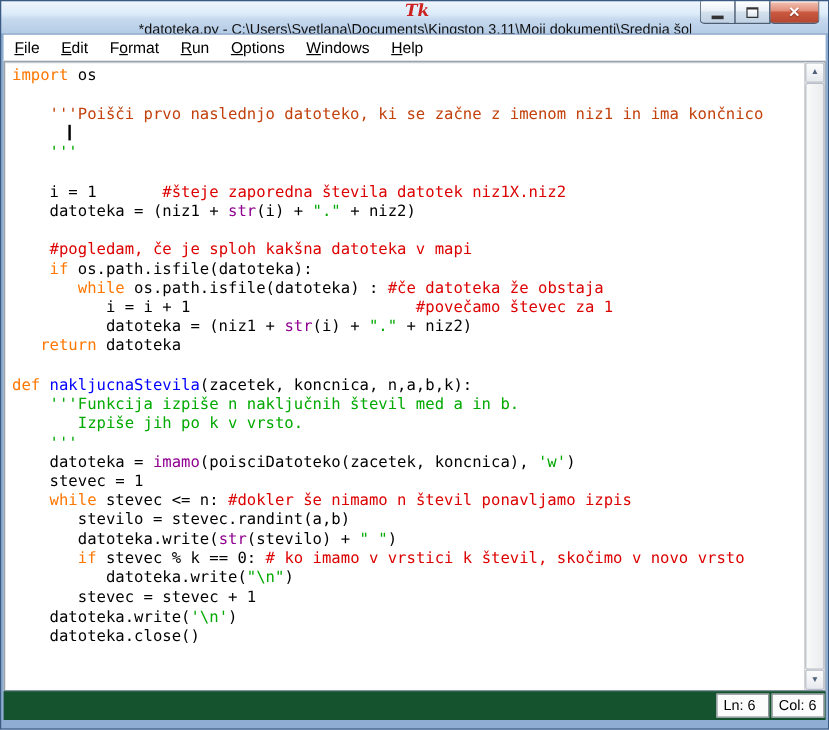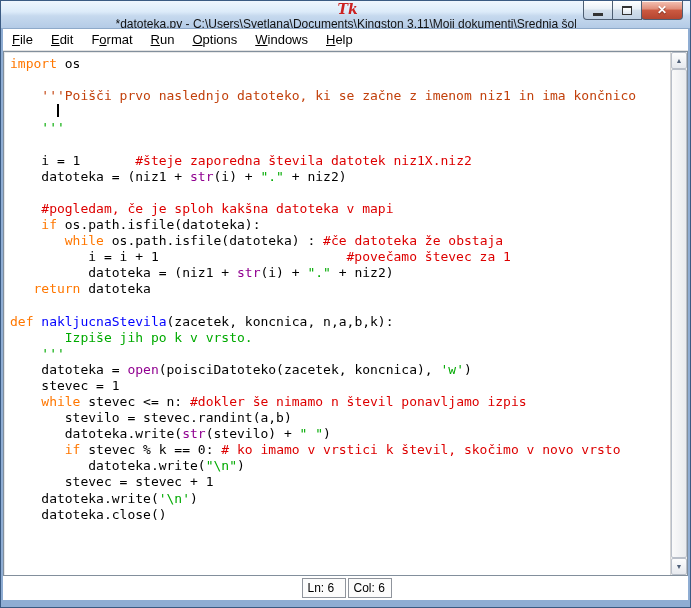--- a/index.html
+++ b/index.html
@@ -43,22 +43,22 @@
   .caret { display:inline-block; width:2px; height:13px; background:#000; margin-right:-2px; vertical-align:text-top; }
 
   
   .scrollbar { width:17px; background:#f0f0f0; border-left:1px solid #d5d5d5; display:flex; flex-direction:column; }
   .sb-arrow { height:17px; display:flex; align-items:center; justify-content:center;
     background:linear-gradient(#fdfdfd,#e6e9ee); border:1px solid #b9bfc9; border-radius:2px;
     font-size:7px; color:#4f6078; }
   .sb-thumb { flex:1; background:linear-gradient(90deg,#fafafa,#e9ebee); border:1px solid #b9bfc9; border-radius:2px; margin:0; }
 
   
-  .statusbar { position:absolute; left:3px; right:3px; bottom:8px; height:24px; background:#ffffff;
-    display:flex; justify-content:center; align-items:center; padding:2px 1px; }
+  .statusbar { position:absolute; left:3px; right:3px; bottom:8px; height:24px; background:#14532d;
+    display:flex; justify-content:flex-end; align-items:center; padding:2px 1px; }
   .status-cell { border:1px solid #8f949c; background:#fcfcfc; font-size:12px; color:#000;
     padding:2px 5px 2px 5px; margin-left:2px; min-width:44px; text-align:left; }
 </style>
 </head>
 <body>
 
 <div class="frame-outline"></div>
 
 <div class="titlebar">
   <span class="app-icon">Tk</span>
@@ -99,23 +99,24 @@
       <div class="line"><span style="color: rgb(0, 0, 0);">    datoteka = (niz1 + </span><span style="color: rgb(144, 0, 144);">str</span><span style="color: rgb(0, 0, 0);">(i) + </span><span style="color: rgb(0, 170, 0);">"."</span><span style="color: rgb(0, 0, 0);"> + niz2)</span></div>
       <div class="line">&nbsp;</div>
       <div class="line"><span style="color: rgb(0, 0, 0);">    </span><span style="color: rgb(221, 0, 0);">#pogledam, če je sploh kakšna datoteka v mapi</span></div>
       <div class="line"><span style="color: rgb(0, 0, 0);">    </span><span style="color: rgb(255, 119, 0);">if</span><span style="color: rgb(0, 0, 0);"> os.path.isfile(datoteka):</span></div>
       <div class="line"><span style="color: rgb(0, 0, 0);">       </span><span style="color: rgb(255, 119, 0);">while</span><span style="color: rgb(0, 0, 0);"> os.path.isfile(datoteka) : </span><span style="color: rgb(221, 0, 0);">#če datoteka že obstaja</span></div>
       <div class="line"><span style="color: rgb(0, 0, 0);">          i = i + 1                        </span><span style="color: rgb(221, 0, 0);">#povečamo števec za 1</span></div>
       <div class="line"><span style="color: rgb(0, 0, 0);">          datoteka = (niz1 + </span><span style="color: rgb(144, 0, 144);">str</span><span style="color: rgb(0, 0, 0);">(i) + </span><span style="color: rgb(0, 170, 0);">"."</span><span style="color: rgb(0, 0, 0);"> + niz2)</span></div>
       <div class="line"><span style="color: rgb(0, 0, 0);">   </span><span style="color: rgb(255, 119, 0);">return</span><span style="color: rgb(0, 0, 0);"> datoteka</span></div>
       <div class="line">&nbsp;</div>
       <div class="line"><span style="color: rgb(255, 119, 0);">def</span><span style="color: rgb(0, 0, 0);"> </span><span style="color: rgb(0, 0, 255);">nakljucnaStevila</span><span style="color: rgb(0, 0, 0);">(zacetek, koncnica, n,a,b,k):</span></div>
+      <div class="line"><span style="color: rgb(0, 170, 0);">    '''Funkcija izpiše n naključnih števil med a in b.</span></div>
       <div class="line"><span style="color: rgb(0, 170, 0);">       Izpiše jih po k v vrsto.</span></div>
       <div class="line"><span style="color: rgb(0, 170, 0);">    '''</span></div>
-      <div class="line"><span style="color: rgb(0, 0, 0);">    datoteka = </span><span style="color: rgb(144, 0, 144);">open</span><span style="color: rgb(0, 0, 0);">(poisciDatoteko(zacetek, koncnica), </span><span style="color: rgb(0, 170, 0);">'w'</span><span style="color: rgb(0, 0, 0);">)</span></div>
+      <div class="line"><span style="color: rgb(0, 0, 0);">    datoteka = </span><span style="color: rgb(144, 0, 144);">imamo</span><span style="color: rgb(0, 0, 0);">(poisciDatoteko(zacetek, koncnica), </span><span style="color: rgb(0, 170, 0);">'w'</span><span style="color: rgb(0, 0, 0);">)</span></div>
       <div class="line"><span style="color: rgb(0, 0, 0);">    stevec = 1</span></div>
       <div class="line"><span style="color: rgb(0, 0, 0);">    </span><span style="color: rgb(255, 119, 0);">while</span><span style="color: rgb(0, 0, 0);"> stevec &lt;= n: </span><span style="color: rgb(221, 0, 0);">#dokler še nimamo n števil ponavljamo izpis</span></div>
       <div class="line"><span style="color: rgb(0, 0, 0);">       stevilo = stevec.randint(a,b)</span></div>
       <div class="line"><span style="color: rgb(0, 0, 0);">       datoteka.write(</span><span style="color: rgb(144, 0, 144);">str</span><span style="color: rgb(0, 0, 0);">(stevilo) + </span><span style="color: rgb(0, 170, 0);">" "</span><span style="color: rgb(0, 0, 0);">)</span></div>
       <div class="line"><span style="color: rgb(0, 0, 0);">       </span><span style="color: rgb(255, 119, 0);">if</span><span style="color: rgb(0, 0, 0);"> stevec % k == 0: </span><span style="color: rgb(221, 0, 0);"># ko imamo v vrstici k števil, skočimo v novo vrsto</span></div>
       <div class="line"><span style="color: rgb(0, 0, 0);">          datoteka.write(</span><span style="color: rgb(0, 170, 0);">"\n"</span><span style="color: rgb(0, 0, 0);">)</span></div>
       <div class="line"><span style="color: rgb(0, 0, 0);">       stevec = stevec + 1</span></div>
       <div class="line"><span style="color: rgb(0, 0, 0);">    datoteka.write(</span><span style="color: rgb(0, 170, 0);">'\n'</span><span style="color: rgb(0, 0, 0);">)</span></div>
       <div class="line"><span style="color: rgb(0, 0, 0);">    datoteka.close()</span></div>
     </div>

